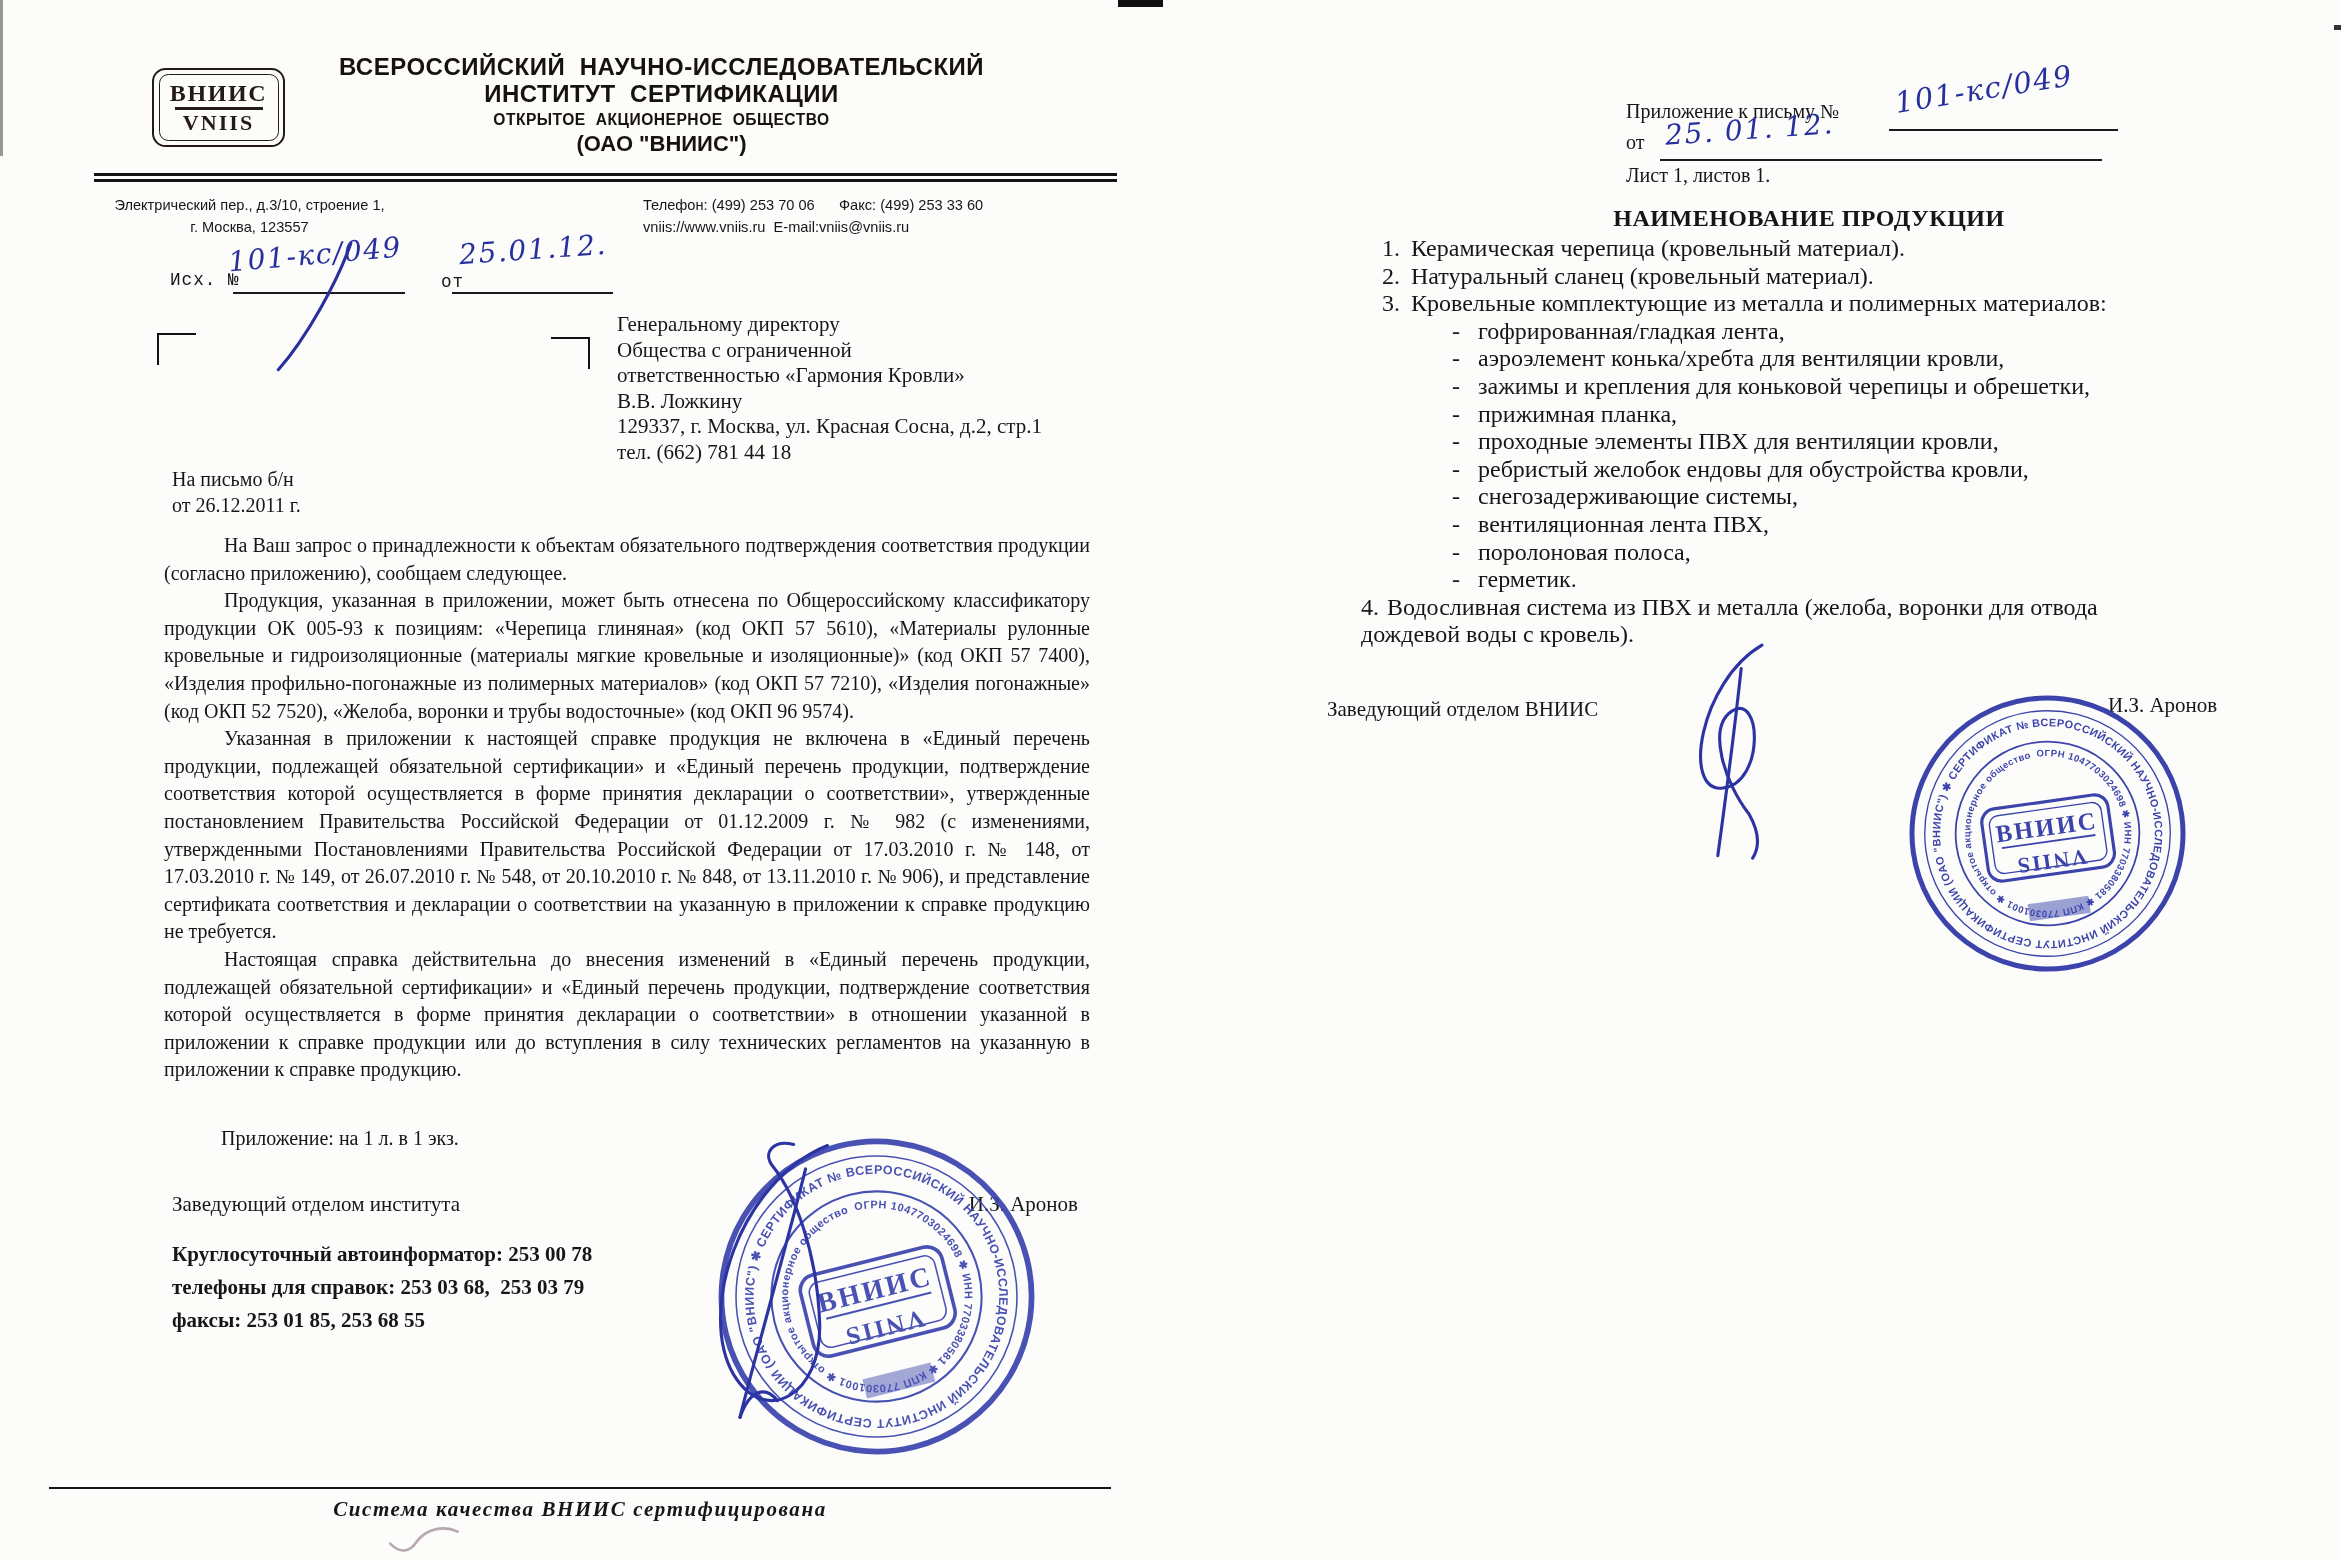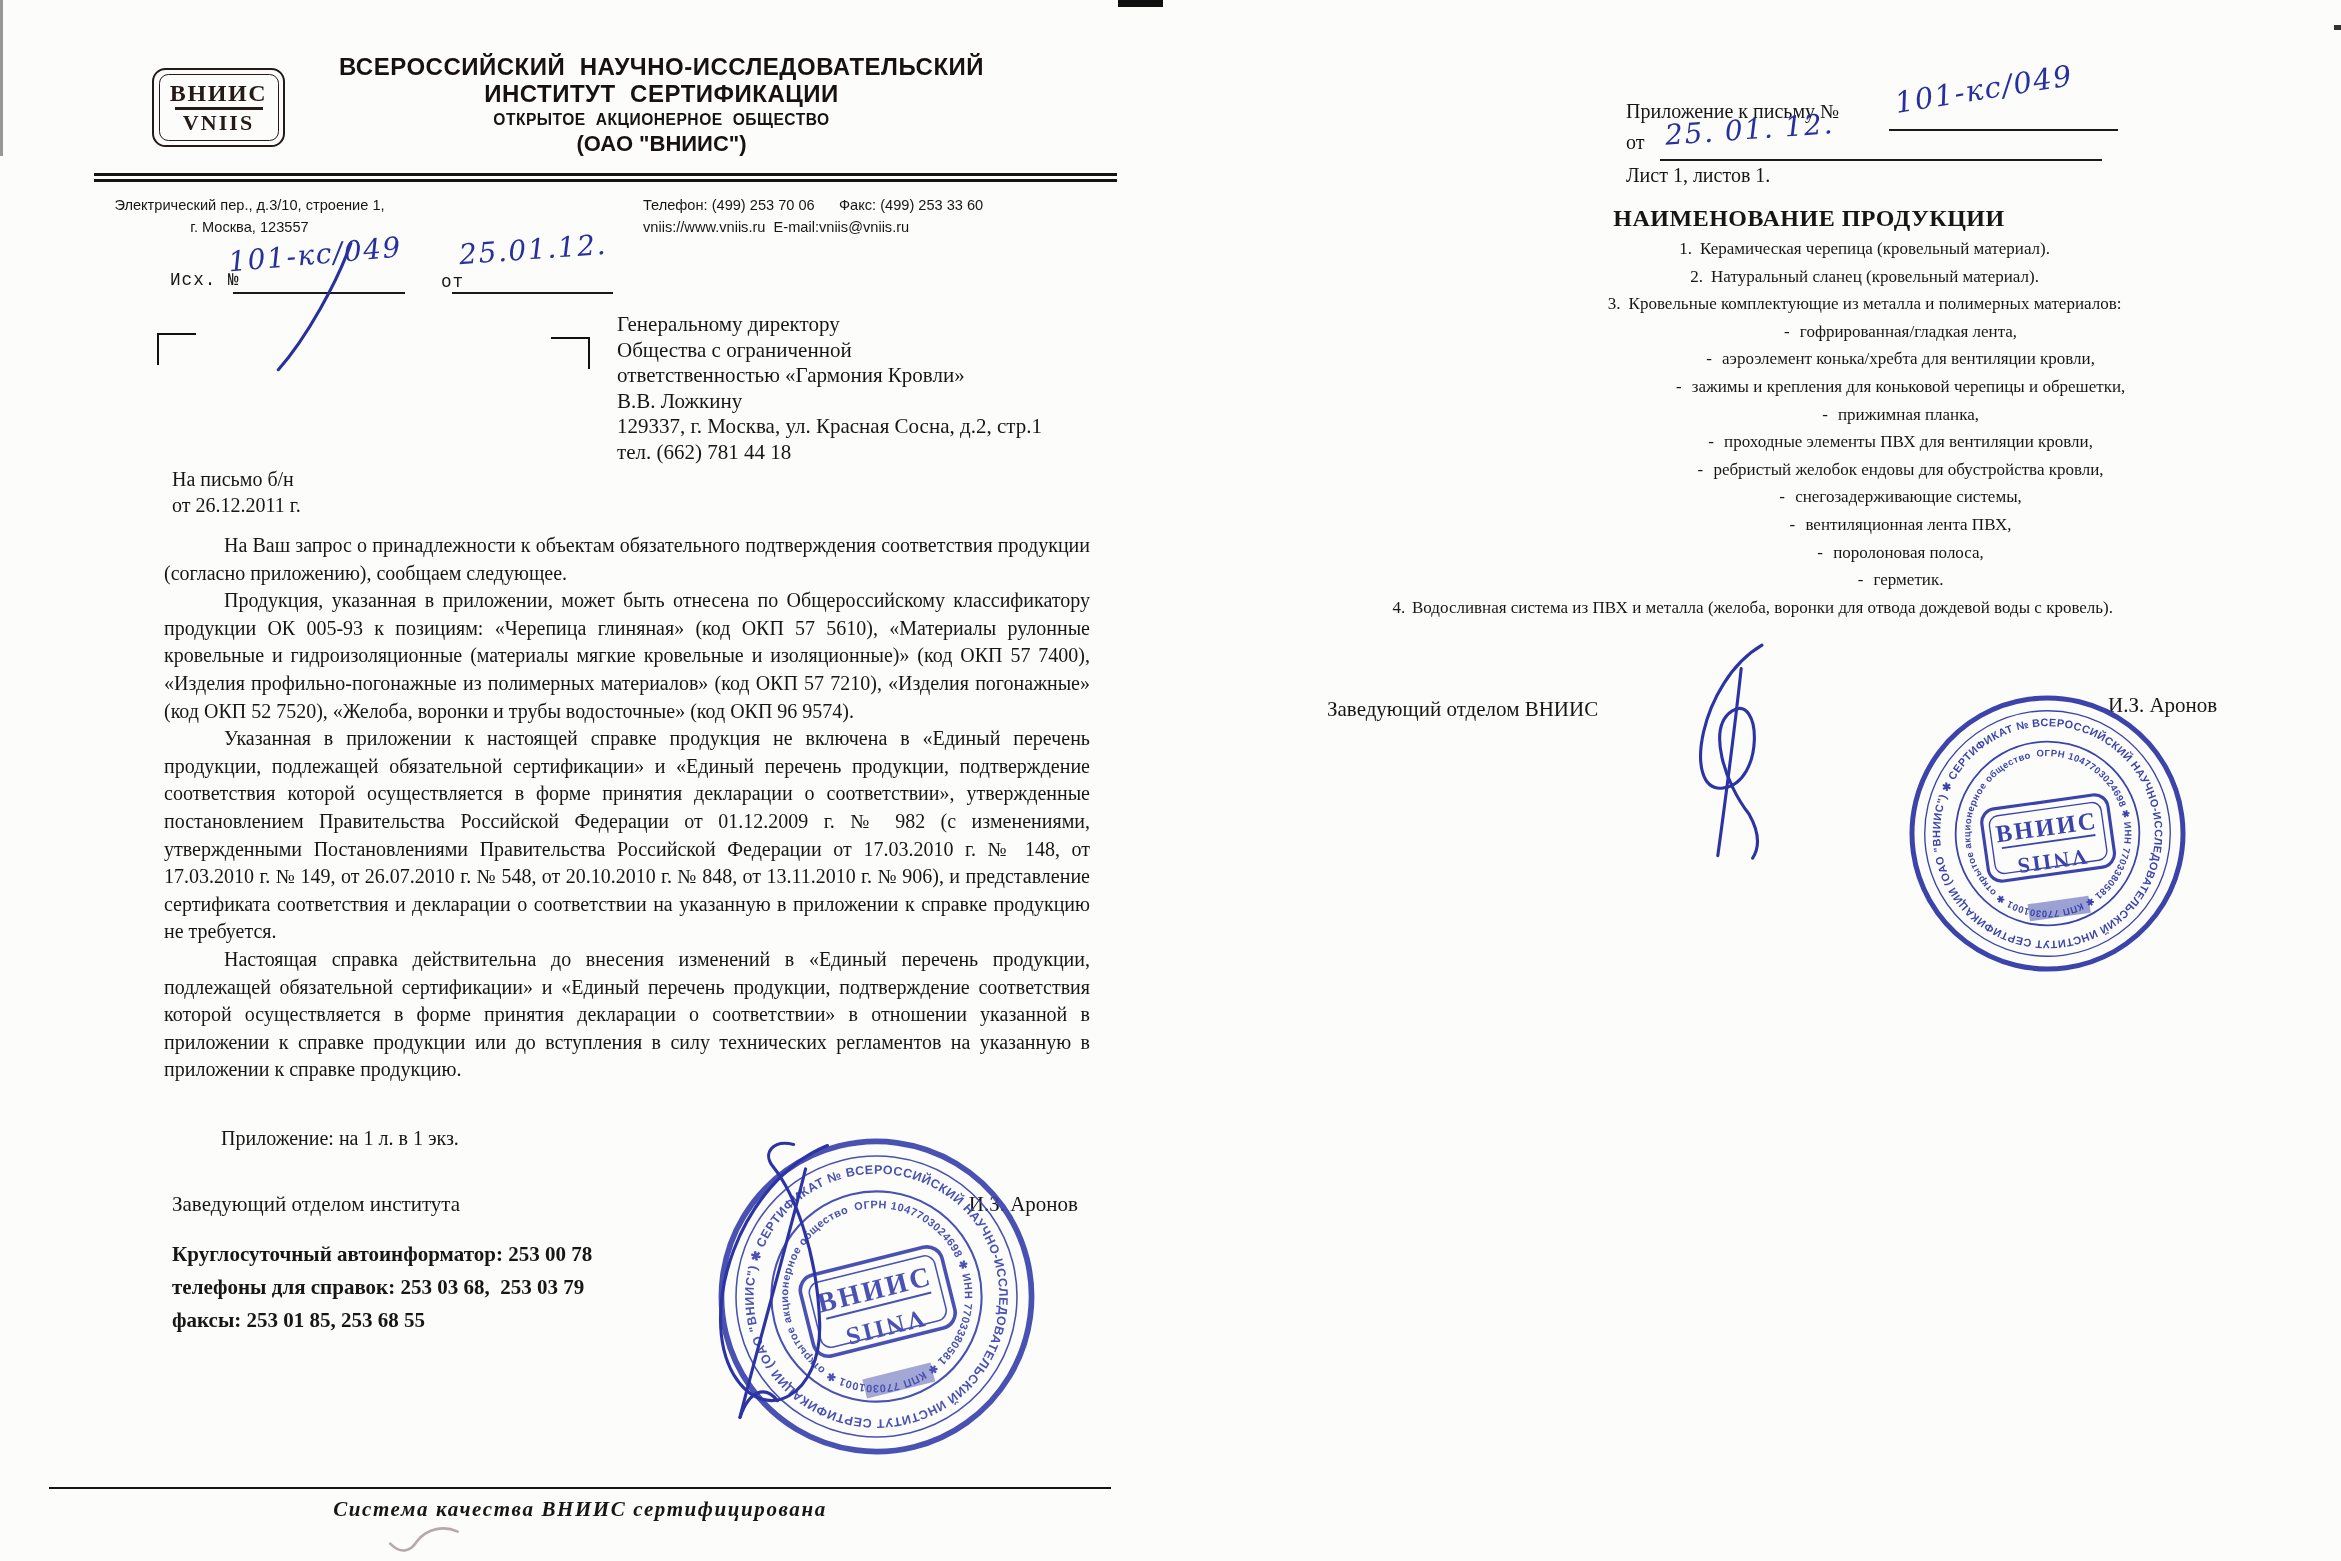--- a/index.html
+++ b/index.html
@@ -47,26 +47,26 @@
   .contacts-b{left:172px;top:1238px;font-size:21px;font-weight:bold;line-height:33px;}
 
   .foot-rule{left:49px;top:1487px;width:1062px;height:2.1px;background:#141414;}
   .footer-it{left:49px;top:1497px;width:1062px;text-align:center;font-size:21px;font-weight:bold;
              font-style:italic;letter-spacing:1.6px;}
 
   
   .apx-label{font-size:20px;}
   .sheet{left:1626px;top:164px;font-size:20px;}
   .r-title{left:1356px;top:205px;width:906px;text-align:center;font-size:24px;font-weight:bold;letter-spacing:0.5px;}
-  .r-list{left:1361px;top:235px;width:978px;font-size:17px;line-height:27.6px;text-align:center;}
+  .r-list{left:1361px;top:235px;width:978px;font-size:24px;line-height:27.6px;}
   .r-item{padding-left:21px;}
   .r-num{display:inline-block;width:29px;}
   .r-sub{padding-left:91px;}
   .r-dash{display:inline-block;width:26px;}
-  .r-item4{width:765px;margin-left:6px;}
+  .r-item4{width:765px;}
   .r-sign-title{left:1327px;top:697px;font-size:21px;}
   .r-sign-name{left:2108px;top:693px;font-size:21px;}
 
   .artifact{background:#101010;}
 </style>
 </head>
 <body>
 
 <div class="scan">
 

